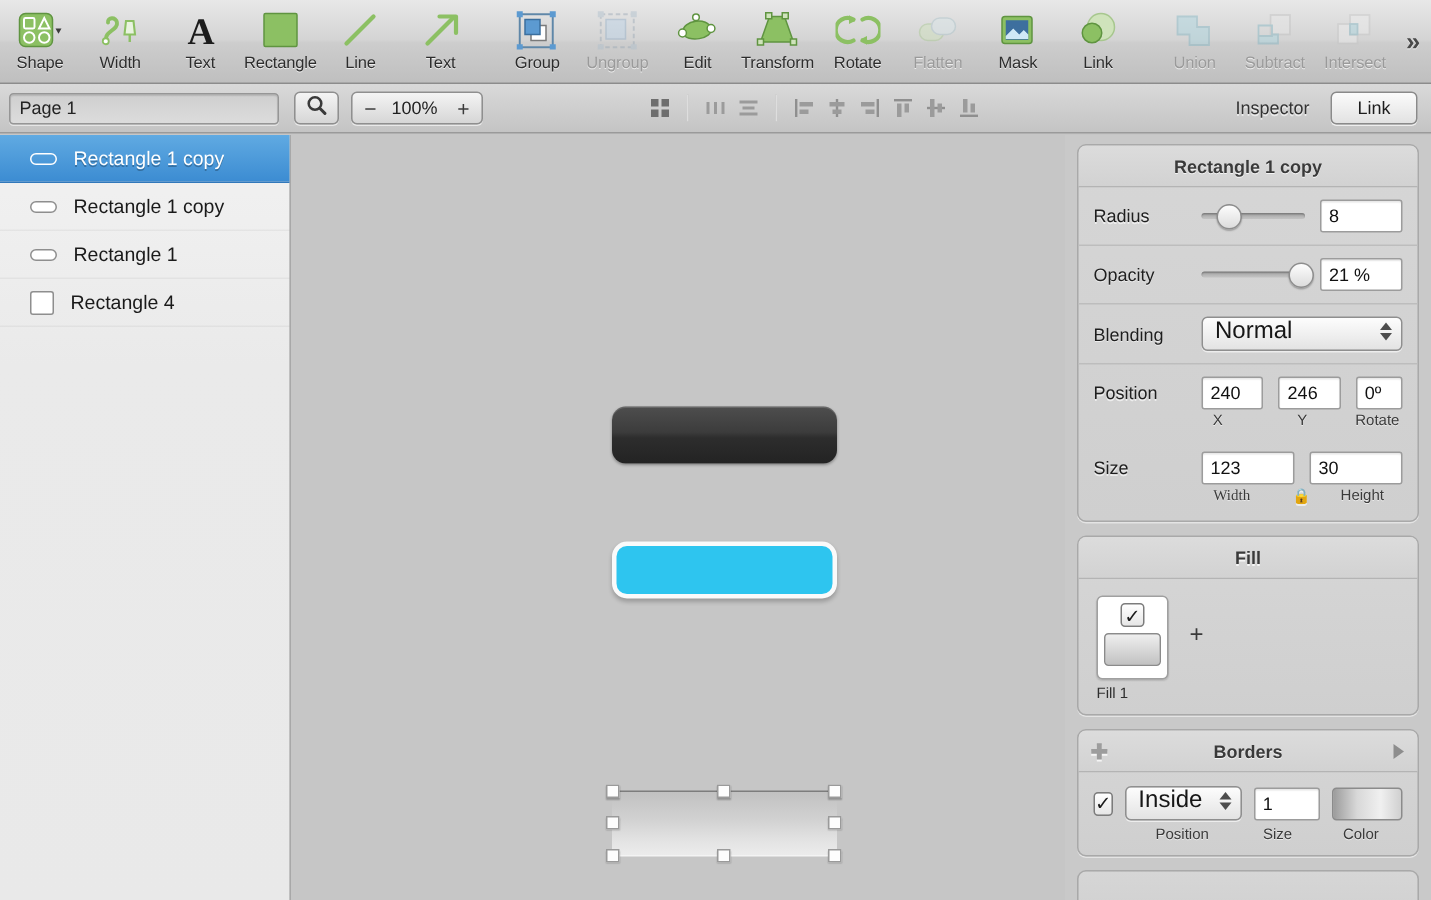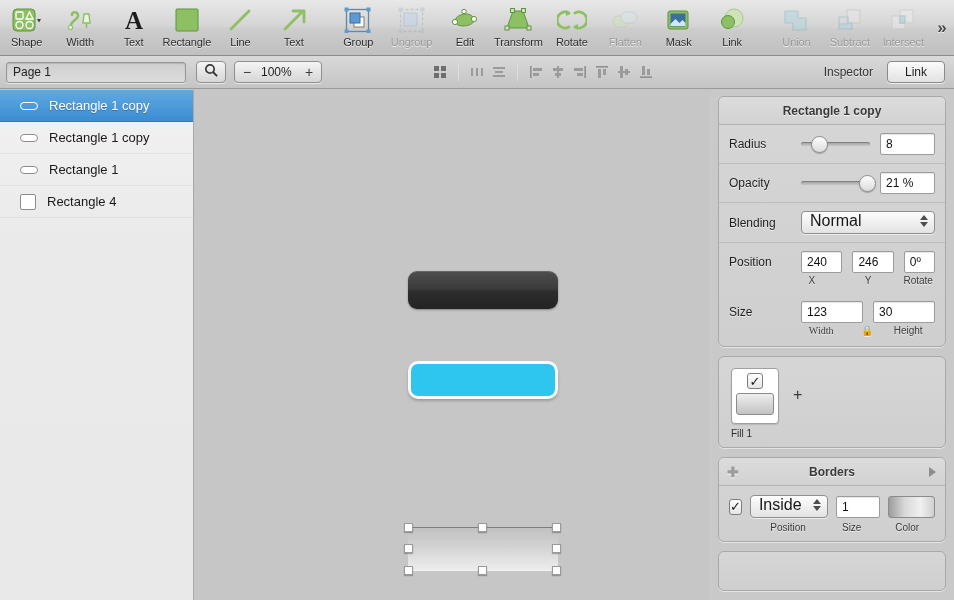--- a/index.html
+++ b/index.html
@@ -647,20 +647,21 @@
       </div>
       <div class="subcaps" style="padding-bottom:10px;">
         <span class="cap" style="width:62px;"></span>
         <span class="cap" style="width:72px;font-family:Liberation Serif, serif;">Width</span>
         <span class="cap lock" style="width:10px;">🔒</span>
         <span class="cap" style="width:64px;">Height</span>
       </div>
     </div>
 
     <div class="panel">
+      <div class="panel-head">Fill</div>
       <div class="fill-body">
         <div>
           <div class="fill-swatch">
             <span class="chk">✓</span>
             <span class="color-chip"></span>
           </div>
           <div class="fill-name">Fill 1</div>
         </div>
         <div class="plus-add">+</div>
       </div>

